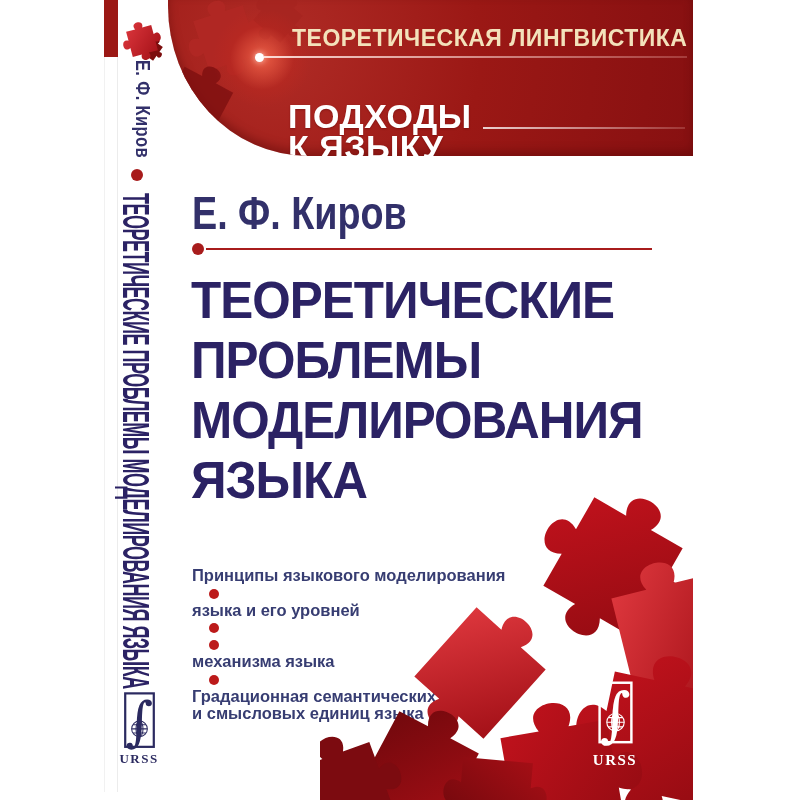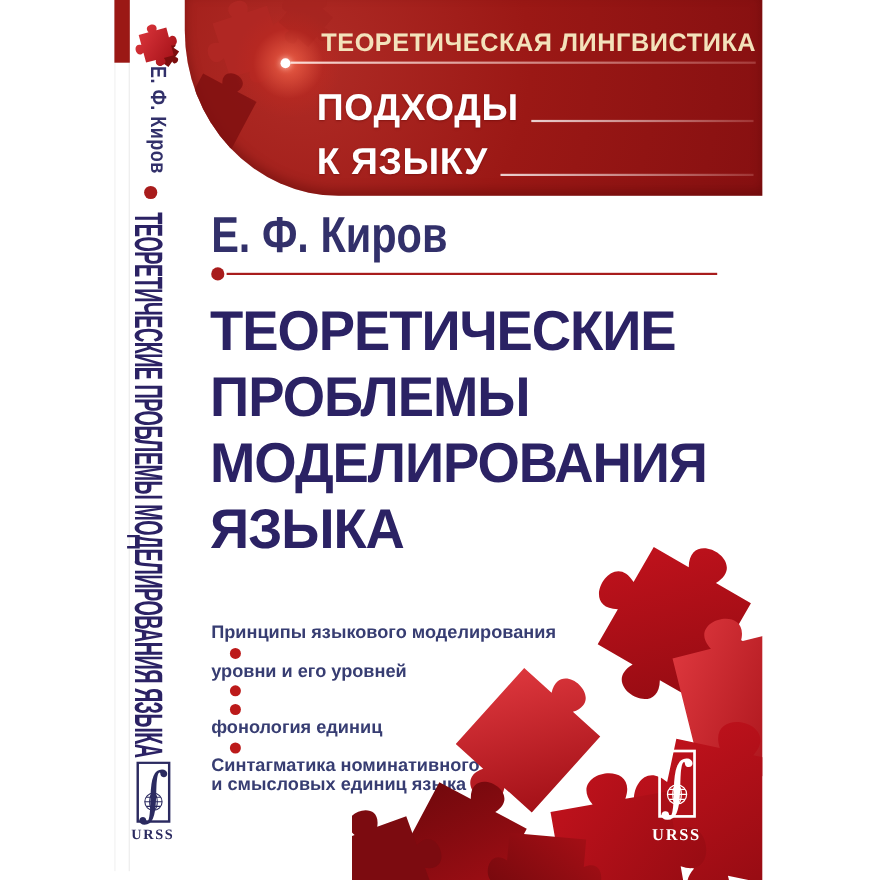--- a/index.html
+++ b/index.html
@@ -33,21 +33,21 @@
   }
   .urss-logo-spine{left:121px;top:692px;color:#2b2a60;}
   .urss-text-spine{
     left:109px;top:751px;width:60px;text-align:center;color:#2b2a60;
     font-family:"Liberation Serif","DejaVu Serif",serif;
     font-weight:bold;font-size:13px;letter-spacing:1.5px;
   }
 
   
   .banner{
-    left:168px;top:0;width:525px;height:178px;
+    left:168px;top:0;width:525px;height:156px;
     background:radial-gradient(circle at 20% 32%, #b02c26 0%, #9b1815 48%, #871011 100%);
     border-bottom-left-radius:140px 150px;
     box-shadow:inset 0 -5px 10px rgba(70,0,0,.35);
     overflow:hidden;
   }
   .banner-deco{position:absolute;left:0;top:0;}
   .banner-glow{
     position:absolute;left:44px;top:8px;width:100px;height:100px;border-radius:50%;
     background:radial-gradient(circle, rgba(255,110,80,.75) 0%, rgba(200,40,30,.25) 45%, rgba(200,40,30,0) 70%);
   }
@@ -65,21 +65,21 @@
   }
   .banner-row{position:absolute;left:120px;right:8px;display:flex;align-items:flex-end;}
   .banner-row .word{
     color:#ffffff;font-weight:bold;font-size:34px;line-height:36px;
     letter-spacing:.5px;white-space:nowrap;text-shadow:0 1px 2px rgba(80,0,0,.4);
   }
   .banner-row .rule{
     flex:1;height:2px;margin:0 0 5px 12px;
     background:linear-gradient(90deg, rgba(255,255,255,.8), rgba(255,200,195,.2));
   }
-  .row-1{top:58px;} .row-2{top:80px;} .row-3{top:129px;}
+  .row-1{top:58px;} .row-2{top:98px;} .row-3{top:129px;}
 
   
   .author-name{
     left:192px;top:186px;color:#32306a;
     font-weight:bold;font-size:46px;white-space:nowrap;
     transform:scaleX(.82);transform-origin:left top;letter-spacing:0;
   }
   .author-rule{left:192px;top:242px;width:460px;height:14px;}
   .author-rule .dot{position:absolute;left:0;top:1px;width:12px;height:12px;border-radius:50%;background:#a81c1c;}
   .author-rule .line{position:absolute;left:14px;top:6px;right:0;height:2px;background:#a81c1c;}
@@ -186,30 +186,30 @@
     <div>МОДЕЛИРОВАНИЯ</div>
     <div>ЯЗЫКА</div>
   </div>
 
   <div class="abs topics">
     <div class="topic-item">
       <div>Принципы языкового моделирования</div>
     </div>
     <div class="topic-sep"></div>
     <div class="topic-item">
-      <div>уровни и его уровней</div>
-    </div>
-    <div class="topic-sep"></div>
-    <div class="topic-sep"></div>
-    <div class="topic-item">
-      <div>фонология единиц</div>
-    </div>
-    <div class="topic-sep"></div>
-    <div class="topic-item">
-      <div>Синтагматика номинативного</div>
+      <div>языка и его уровней</div>
+    </div>
+    <div class="topic-sep"></div>
+    <div class="topic-sep"></div>
+    <div class="topic-item">
+      <div>механизма языка</div>
+    </div>
+    <div class="topic-sep"></div>
+    <div class="topic-item">
+      <div>Градационная семантических</div>
       <div>и смысловых единиц языка</div>
     </div>
   </div>
 
   <svg class="abs puzzle-art" width="373" height="305" viewBox="0 0 373 305">
     <use href="#pz4" transform="translate(293,72) rotate(30) scale(1.02)" fill="url(#gMid)"></use>
     <use href="#pz2" transform="translate(352,140) rotate(-14) scale(1.0)" fill="url(#gBright)"></use>
     <use href="#pz4" transform="translate(338,243) rotate(12) scale(1.12)" fill="url(#gMid)"></use>
     <use href="#pz2" transform="translate(160,178) rotate(42) scale(0.93)" fill="url(#gBright)"></use>
     <use href="#pz4" transform="translate(243,287) rotate(-10) scale(1.08)" fill="url(#gMid)"></use>

